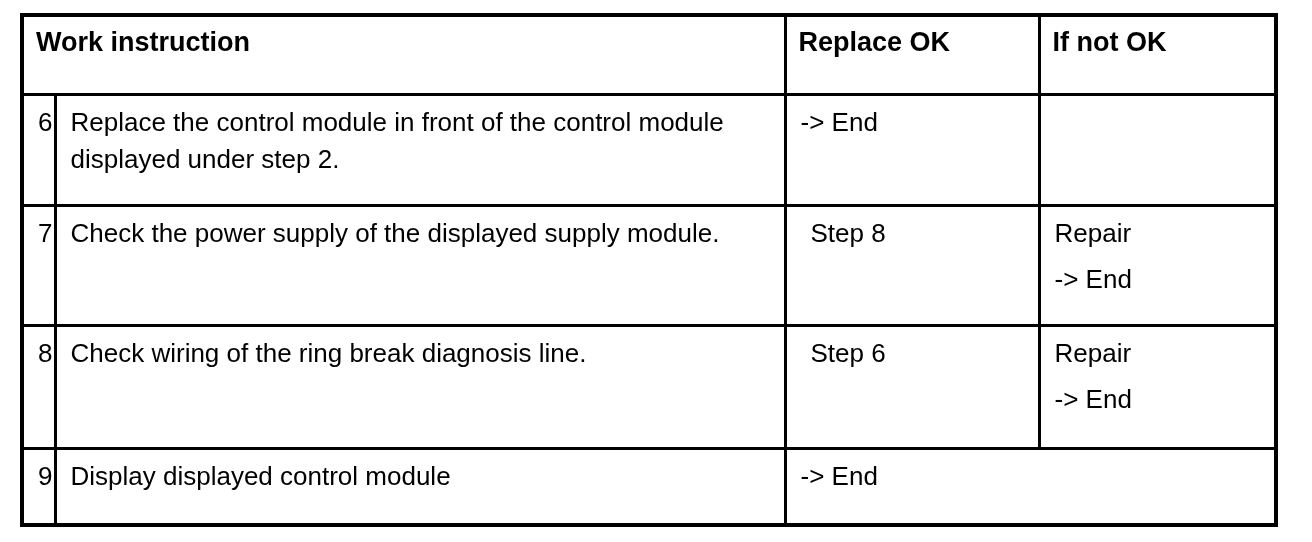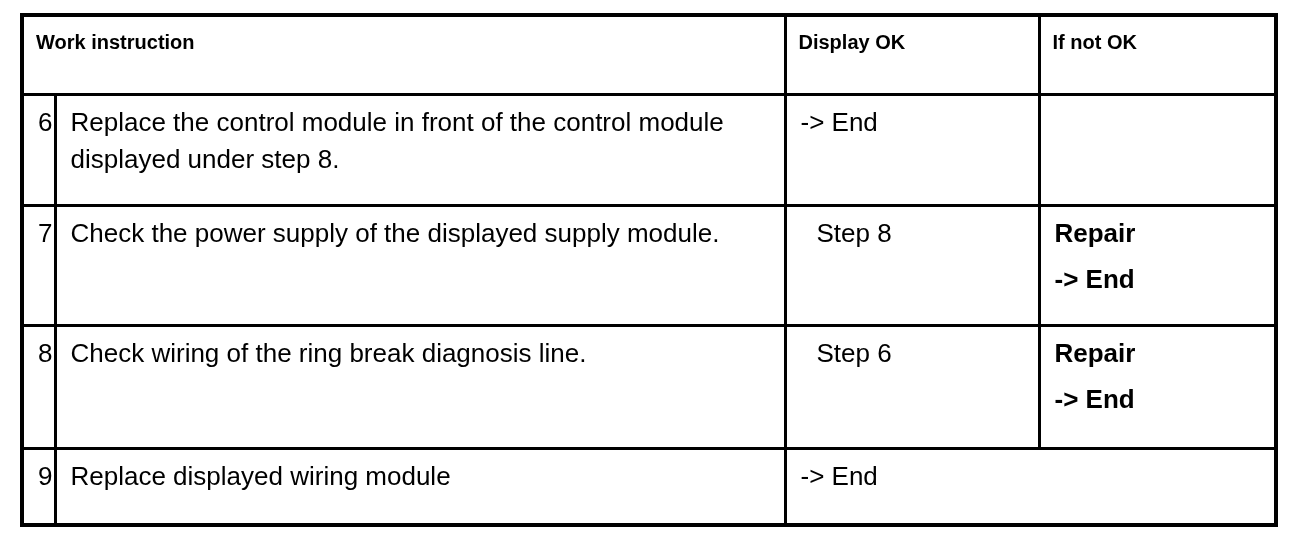--- a/index.html
+++ b/index.html
@@ -33,34 +33,34 @@
     font-size: 26px;
     line-height: 37px;
     padding: 8px 10px 8px 14px;
     overflow: hidden;
     word-wrap: break-word;
   }
   table.wi {
     border: 4px solid #000000;
   }
   table.wi th {
-    font-size: 20px;
+    font-size: 27px;
     font-weight: bold;
     text-align: left;
     padding-top: 7px;
     padding-left: 12px;
   }
   th.th-main { padding-left: 10px; }
   td.num {
     text-align: right;
     padding: 8px 6px 8px 2px;
   }
   td.disp { padding-left: 12px; }
-  td.disp.indent { padding-left: 30px; }
-  td.ifnot { padding-left: 13px; font-weight: bold; }
+  td.disp.indent { padding-left: 24px; }
+  td.ifnot { padding-left: 13px; }
   td.ifnot .second { margin-top: 9px; }
   col.c-num  { width: 33px; }
   col.c-instr{ width: 730px; }
   col.c-disp { width: 254px; }
   col.c-ifnot{ width: 237px; }
   tr.r-head { height: 79px; }
   tr.r-6 { height: 111px; }
   tr.r-7 { height: 120px; }
   tr.r-8 { height: 123px; }
   tr.r-9 { height: 77px; }
@@ -72,28 +72,28 @@
   <table class="wi">
     <colgroup>
       <col class="c-num">
       <col class="c-instr">
       <col class="c-disp">
       <col class="c-ifnot">
     </colgroup>
     <thead>
       <tr class="r-head">
         <th class="th-main" colspan="2">Work instruction</th>
-        <th>Display OK</th>
+        <th>Replace OK</th>
         <th>If not OK</th>
       </tr>
     </thead>
     <tbody>
       <tr class="r-6">
         <td class="num">6</td>
-        <td class="instr">Replace the control module in front of the control module displayed under step 8.</td>
+        <td class="instr">Replace the control module in front of the control module displayed under step 2.</td>
         <td class="disp">-&gt; End</td>
         <td class="ifnot"></td>
       </tr>
       <tr class="r-7">
         <td class="num">7</td>
         <td class="instr">Check the power supply of the displayed supply module.</td>
         <td class="disp indent">Step 8</td>
         <td class="ifnot">
           <div>Repair</div>
           <div class="second">-&gt; End</div>
@@ -103,18 +103,18 @@
         <td class="num">8</td>
         <td class="instr">Check wiring of the ring break diagnosis line.</td>
         <td class="disp indent">Step 6</td>
         <td class="ifnot">
           <div>Repair</div>
           <div class="second">-&gt; End</div>
         </td>
       </tr>
       <tr class="r-9">
         <td class="num">9</td>
-        <td class="instr">Replace displayed wiring module</td>
+        <td class="instr">Display displayed control module</td>
         <td class="disp" colspan="2">-&gt; End</td>
       </tr>
     </tbody>
   </table>
 </div>
 
 </body></html>

